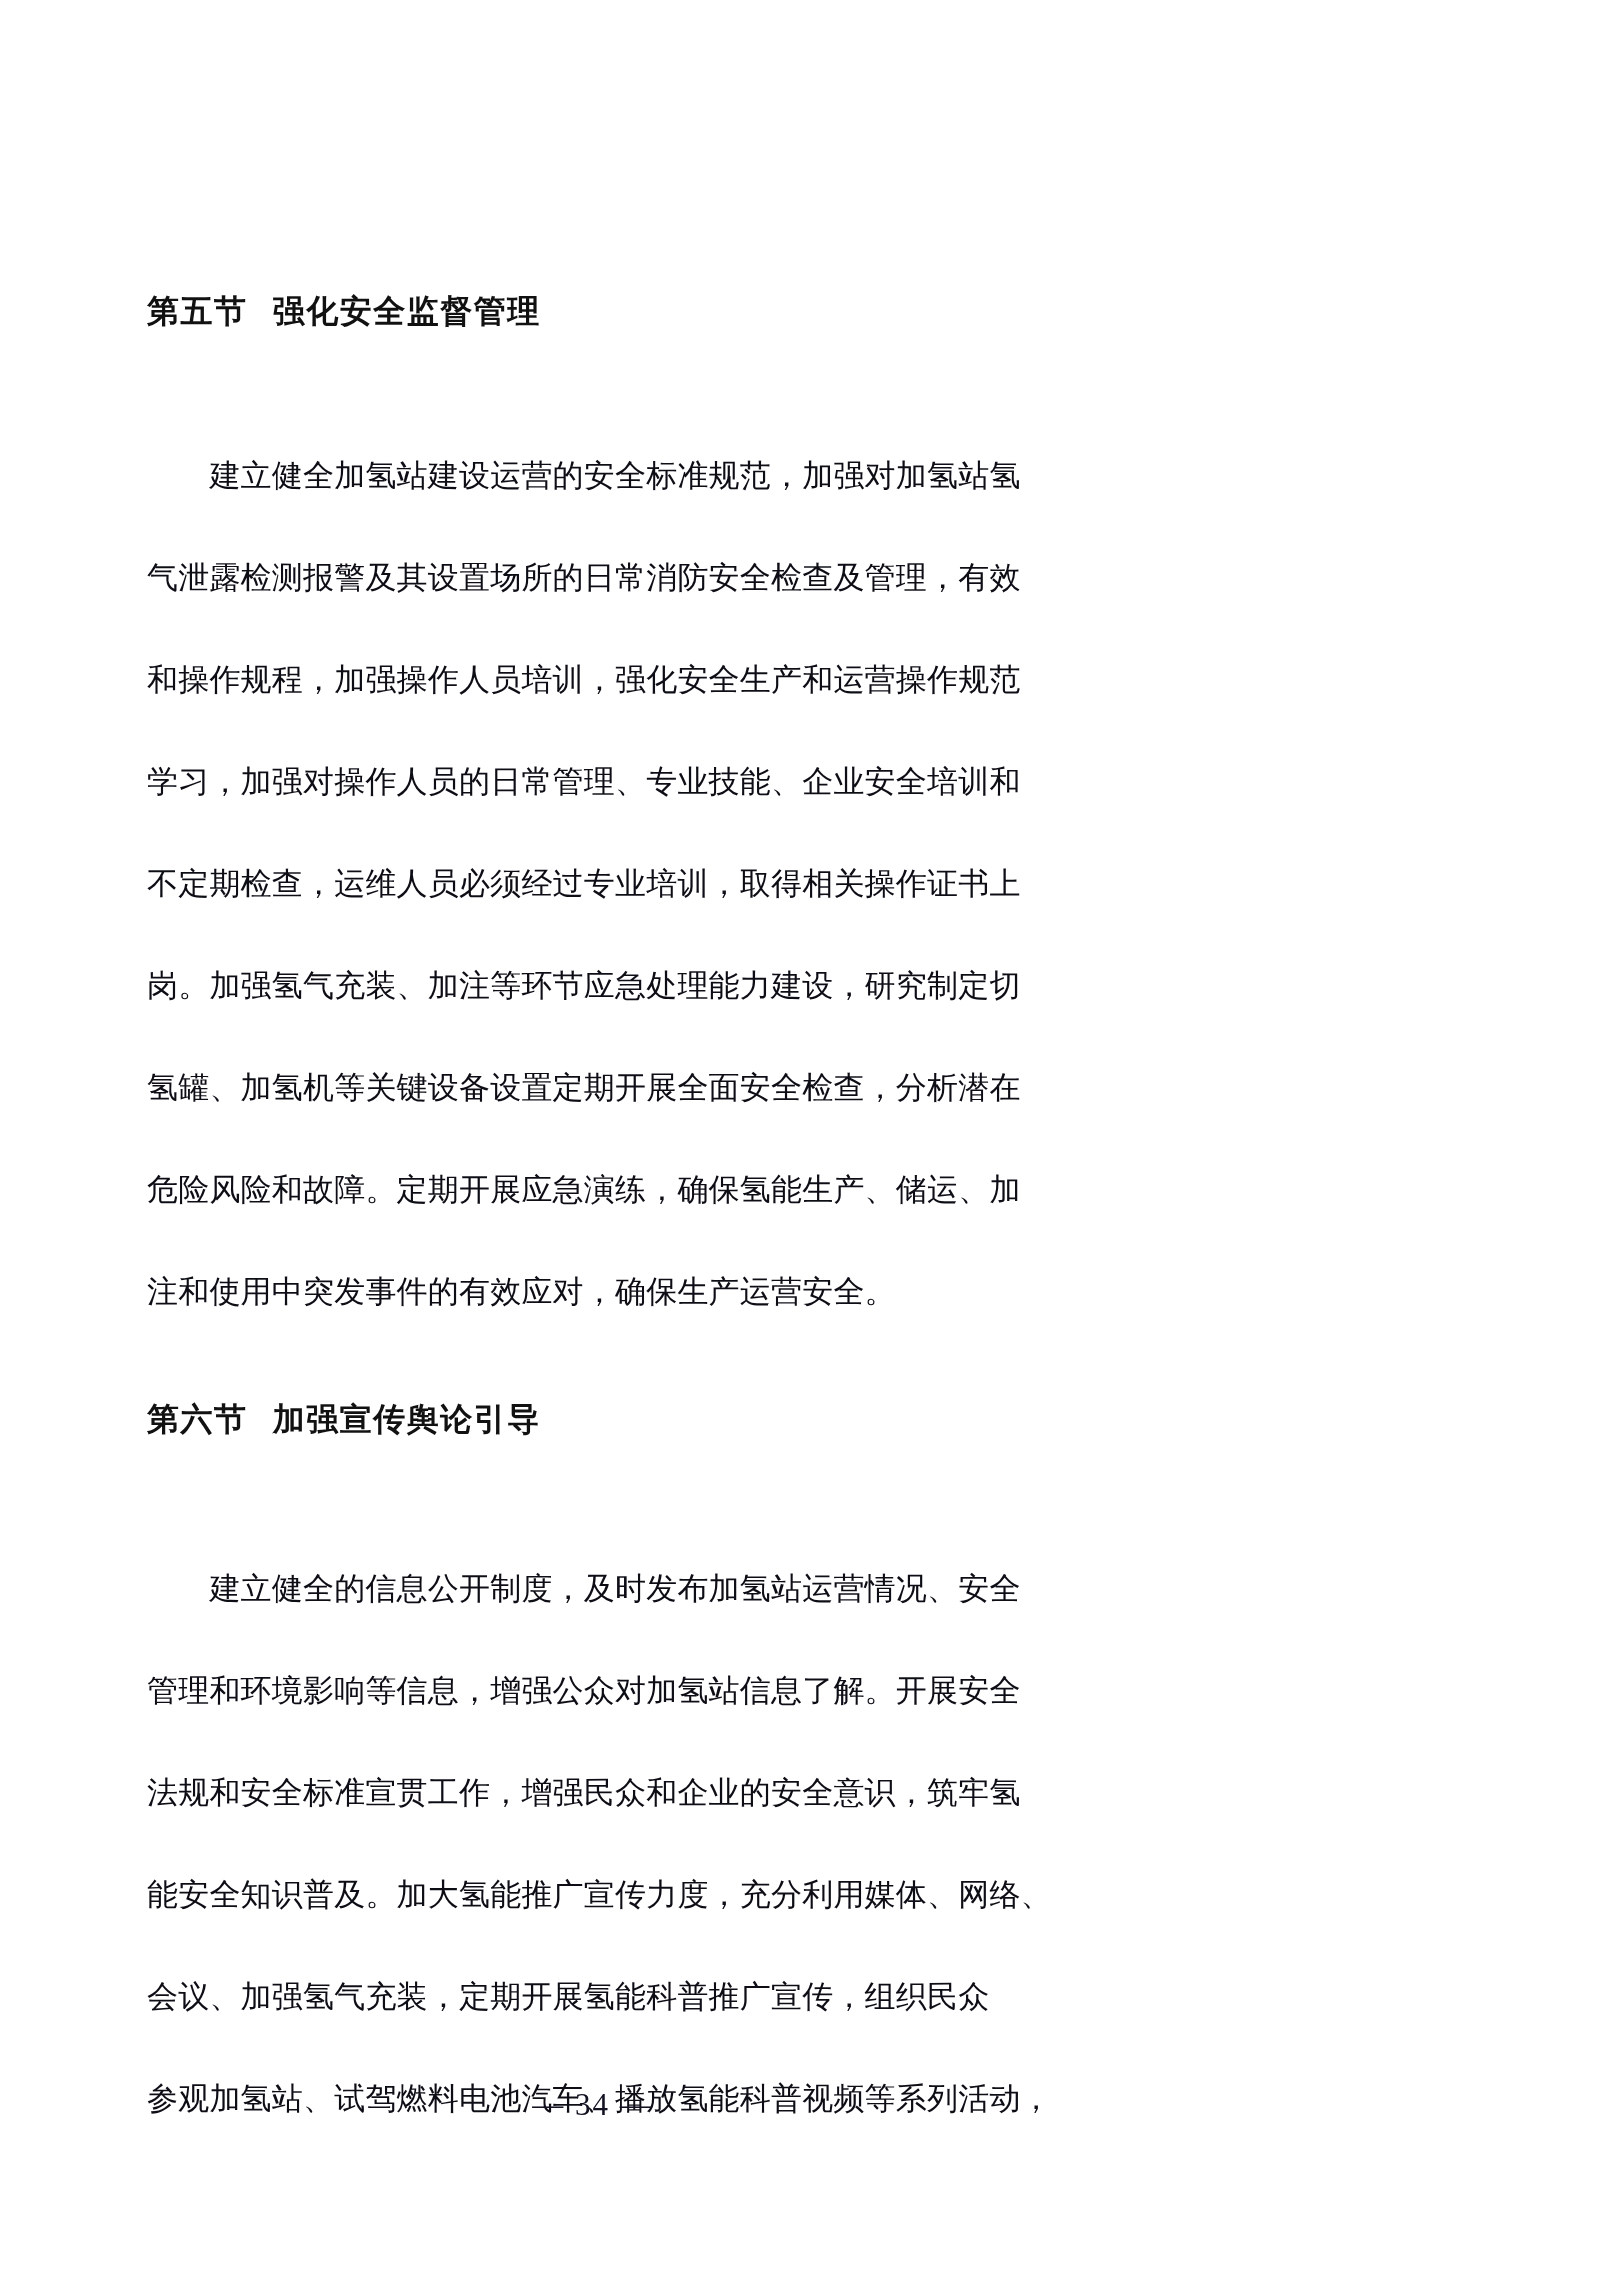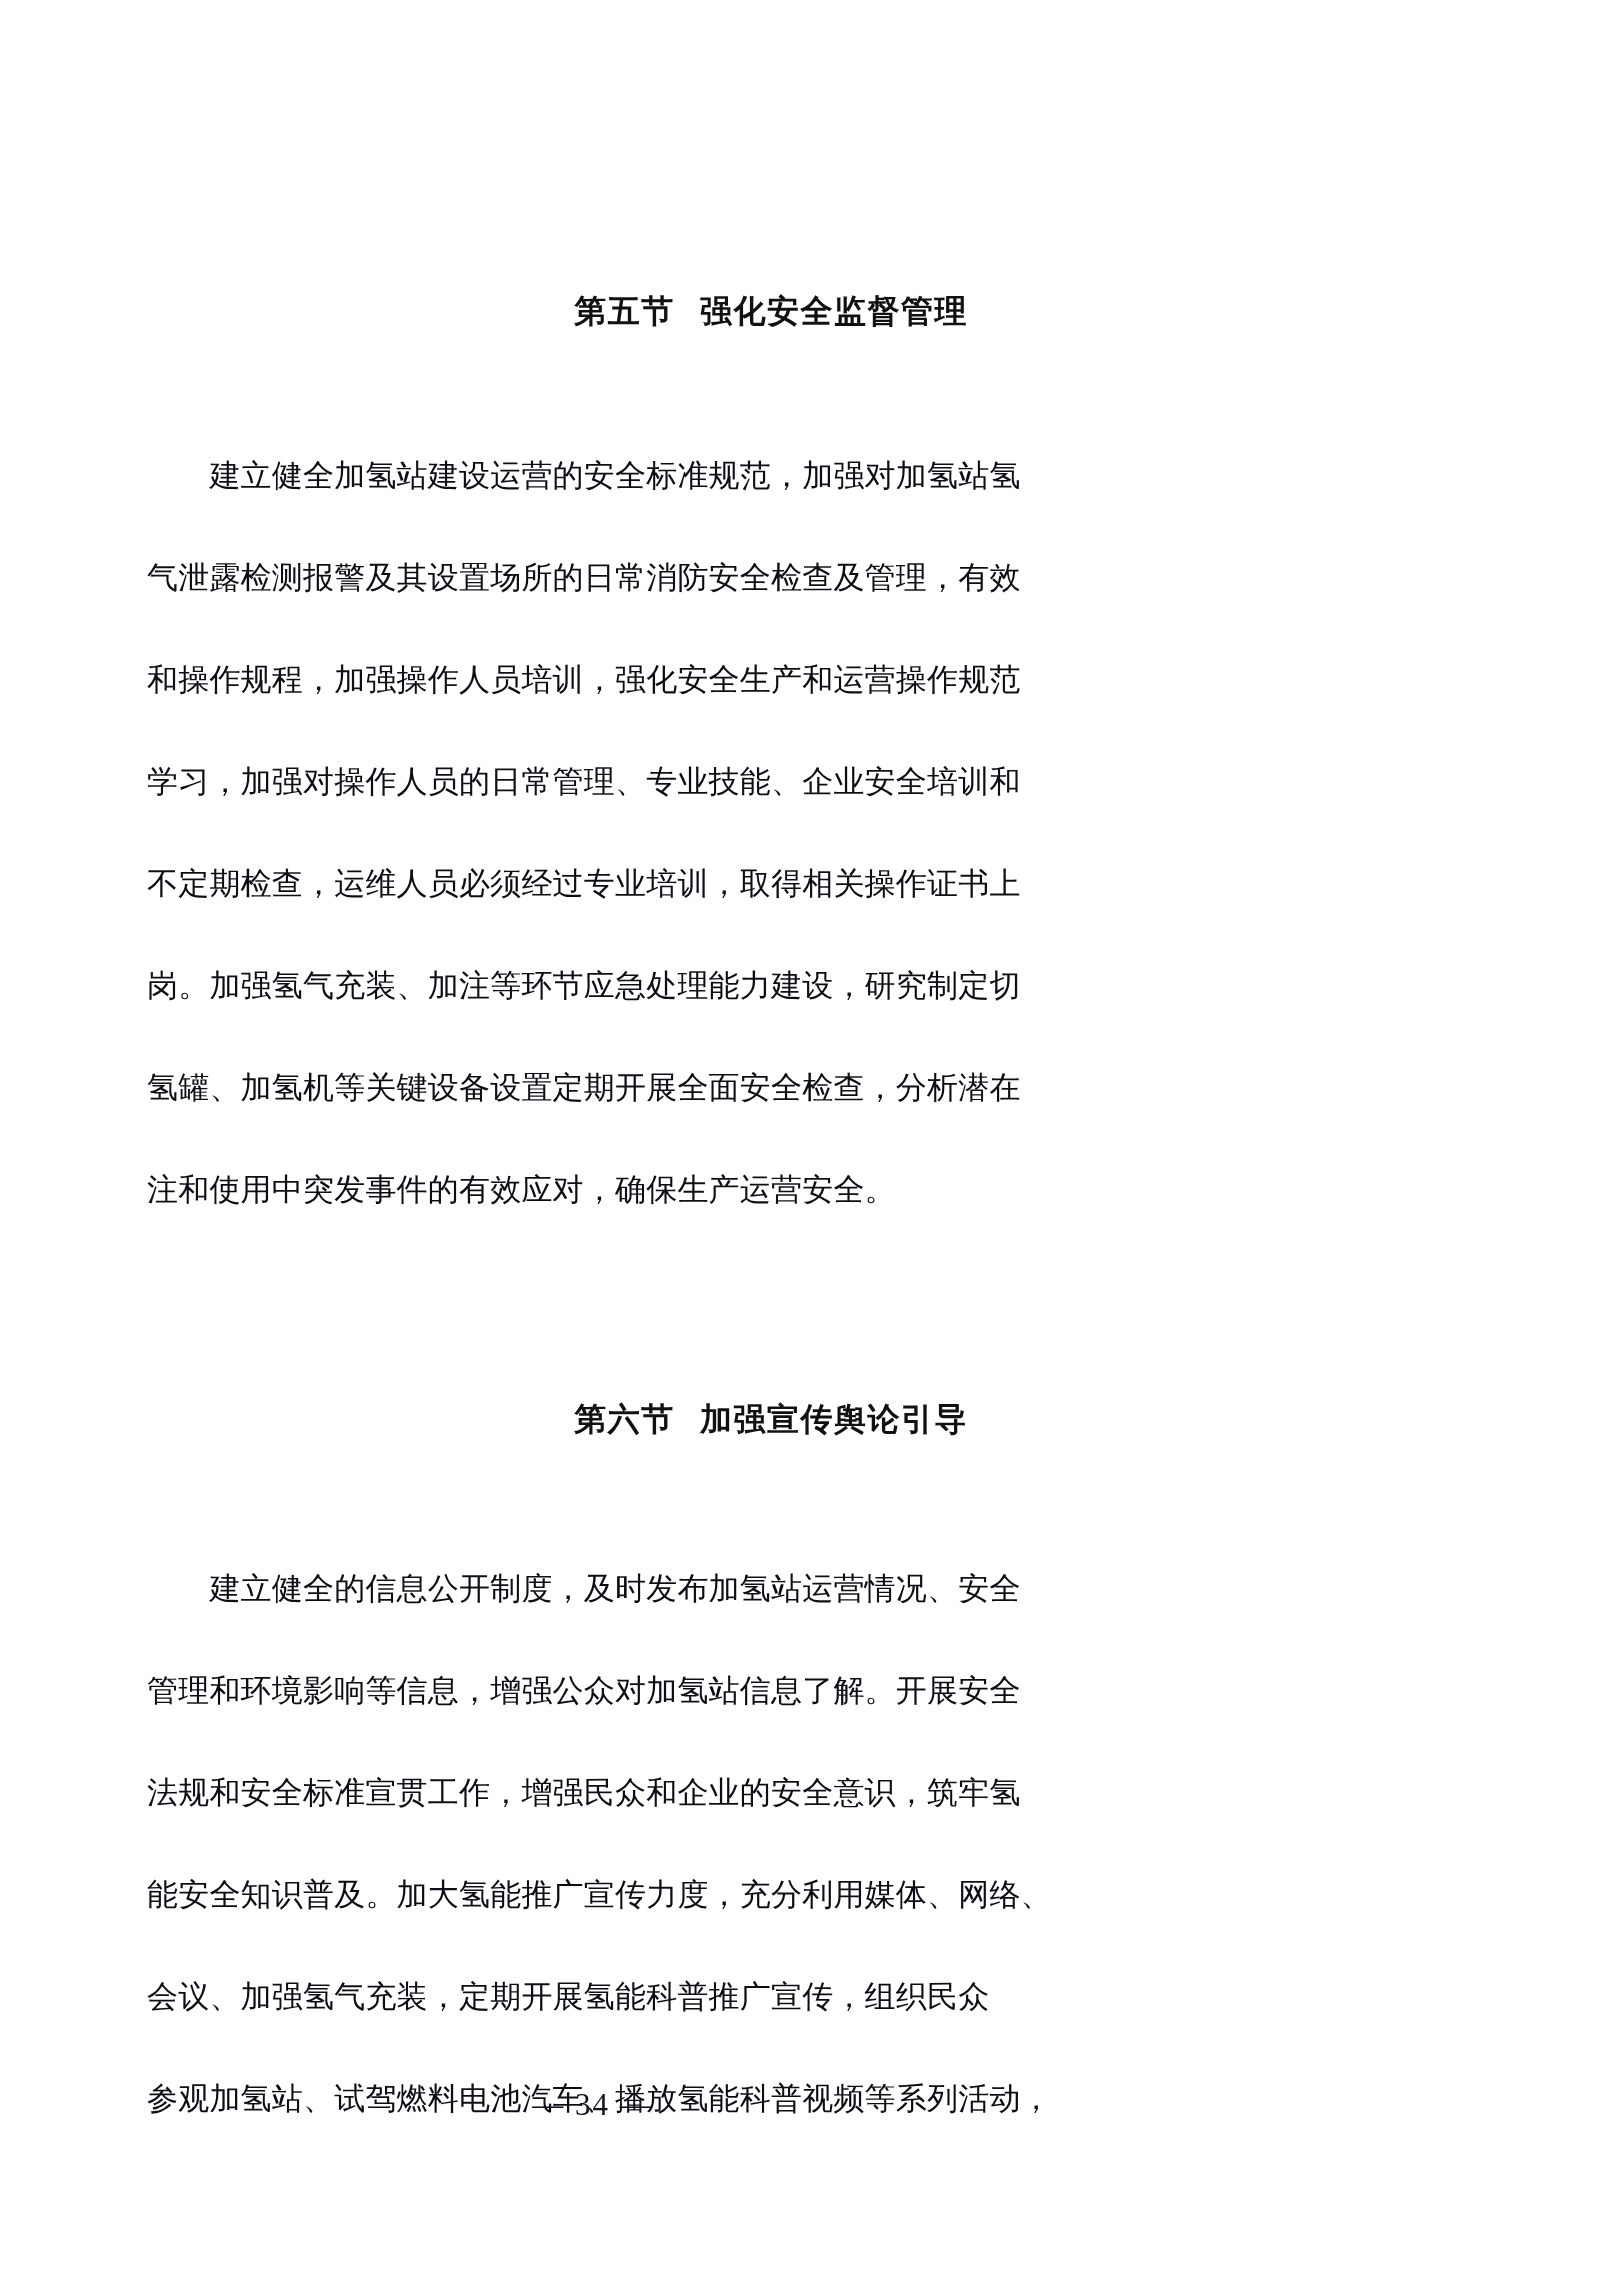--- a/index.html
+++ b/index.html
@@ -26,21 +26,21 @@
     height: 2293px;
     background: #ffffff;
   }
 
   
   .heading {
     font-family: "DejaVu Sans", "Liberation Sans", sans-serif;
     font-weight: bold;
     font-size: 32px;
     line-height: 1.2;
-    text-align: right;
+    text-align: left;
     letter-spacing: 1.5px;
     color: #111111;
     white-space: pre;
   }
   .heading-1 { position: absolute; left: 147px; top: 292px; width: 821px; }
   .heading-2 { position: absolute; left: 147px; top: 1400px; width: 821px; }
 
   
   .para {
     position: absolute;
@@ -100,20 +100,21 @@
   <div class="heading heading-1">第五节  强化安全监督管理</div>
 
   <div class="para para-1">
     <span class="line j">　　建立健全加氢站建设运营的安全标准规范，加强对加氢站氢</span>
     <span class="line j">气泄露检测报警及其设置场所的日常消防安全检查及管理，有效</span>
     <span class="line j">和操作规程，加强操作人员培训，强化安全生产和运营操作规范</span>
     <span class="line j">学习，加强对操作人员的日常管理、专业技能、企业安全培训和</span>
     <span class="line j">不定期检查，运维人员必须经过专业培训，取得相关操作证书上</span>
     <span class="line j">岗。加强氢气充装、加注等环节应急处理能力建设，研究制定切</span>
     <span class="line j">氢罐、加氢机等关键设备设置定期开展全面安全检查，分析潜在</span>
+    <span class="line j">危险风险和故障。定期开展应急演练，确保氢能生产、储运、加</span>
     <span class="line last">注和使用中突发事件的有效应对，确保生产运营安全。</span>
   </div>
 
   <div class="heading heading-2">第六节  加强宣传舆论引导</div>
 
   <div class="para para-2">
     <span class="line j">　　建立健全的信息公开制度，及时发布加氢站运营情况、安全</span>
     <span class="line j">管理和环境影响等信息，增强公众对加氢站信息了解。开展安全</span>
     <span class="line j">法规和安全标准宣贯工作，增强民众和企业的安全意识，筑牢氢</span>
     <span class="line j">能安全知识普及。加大氢能推广宣传力度，充分利用媒体、网络、</span>

